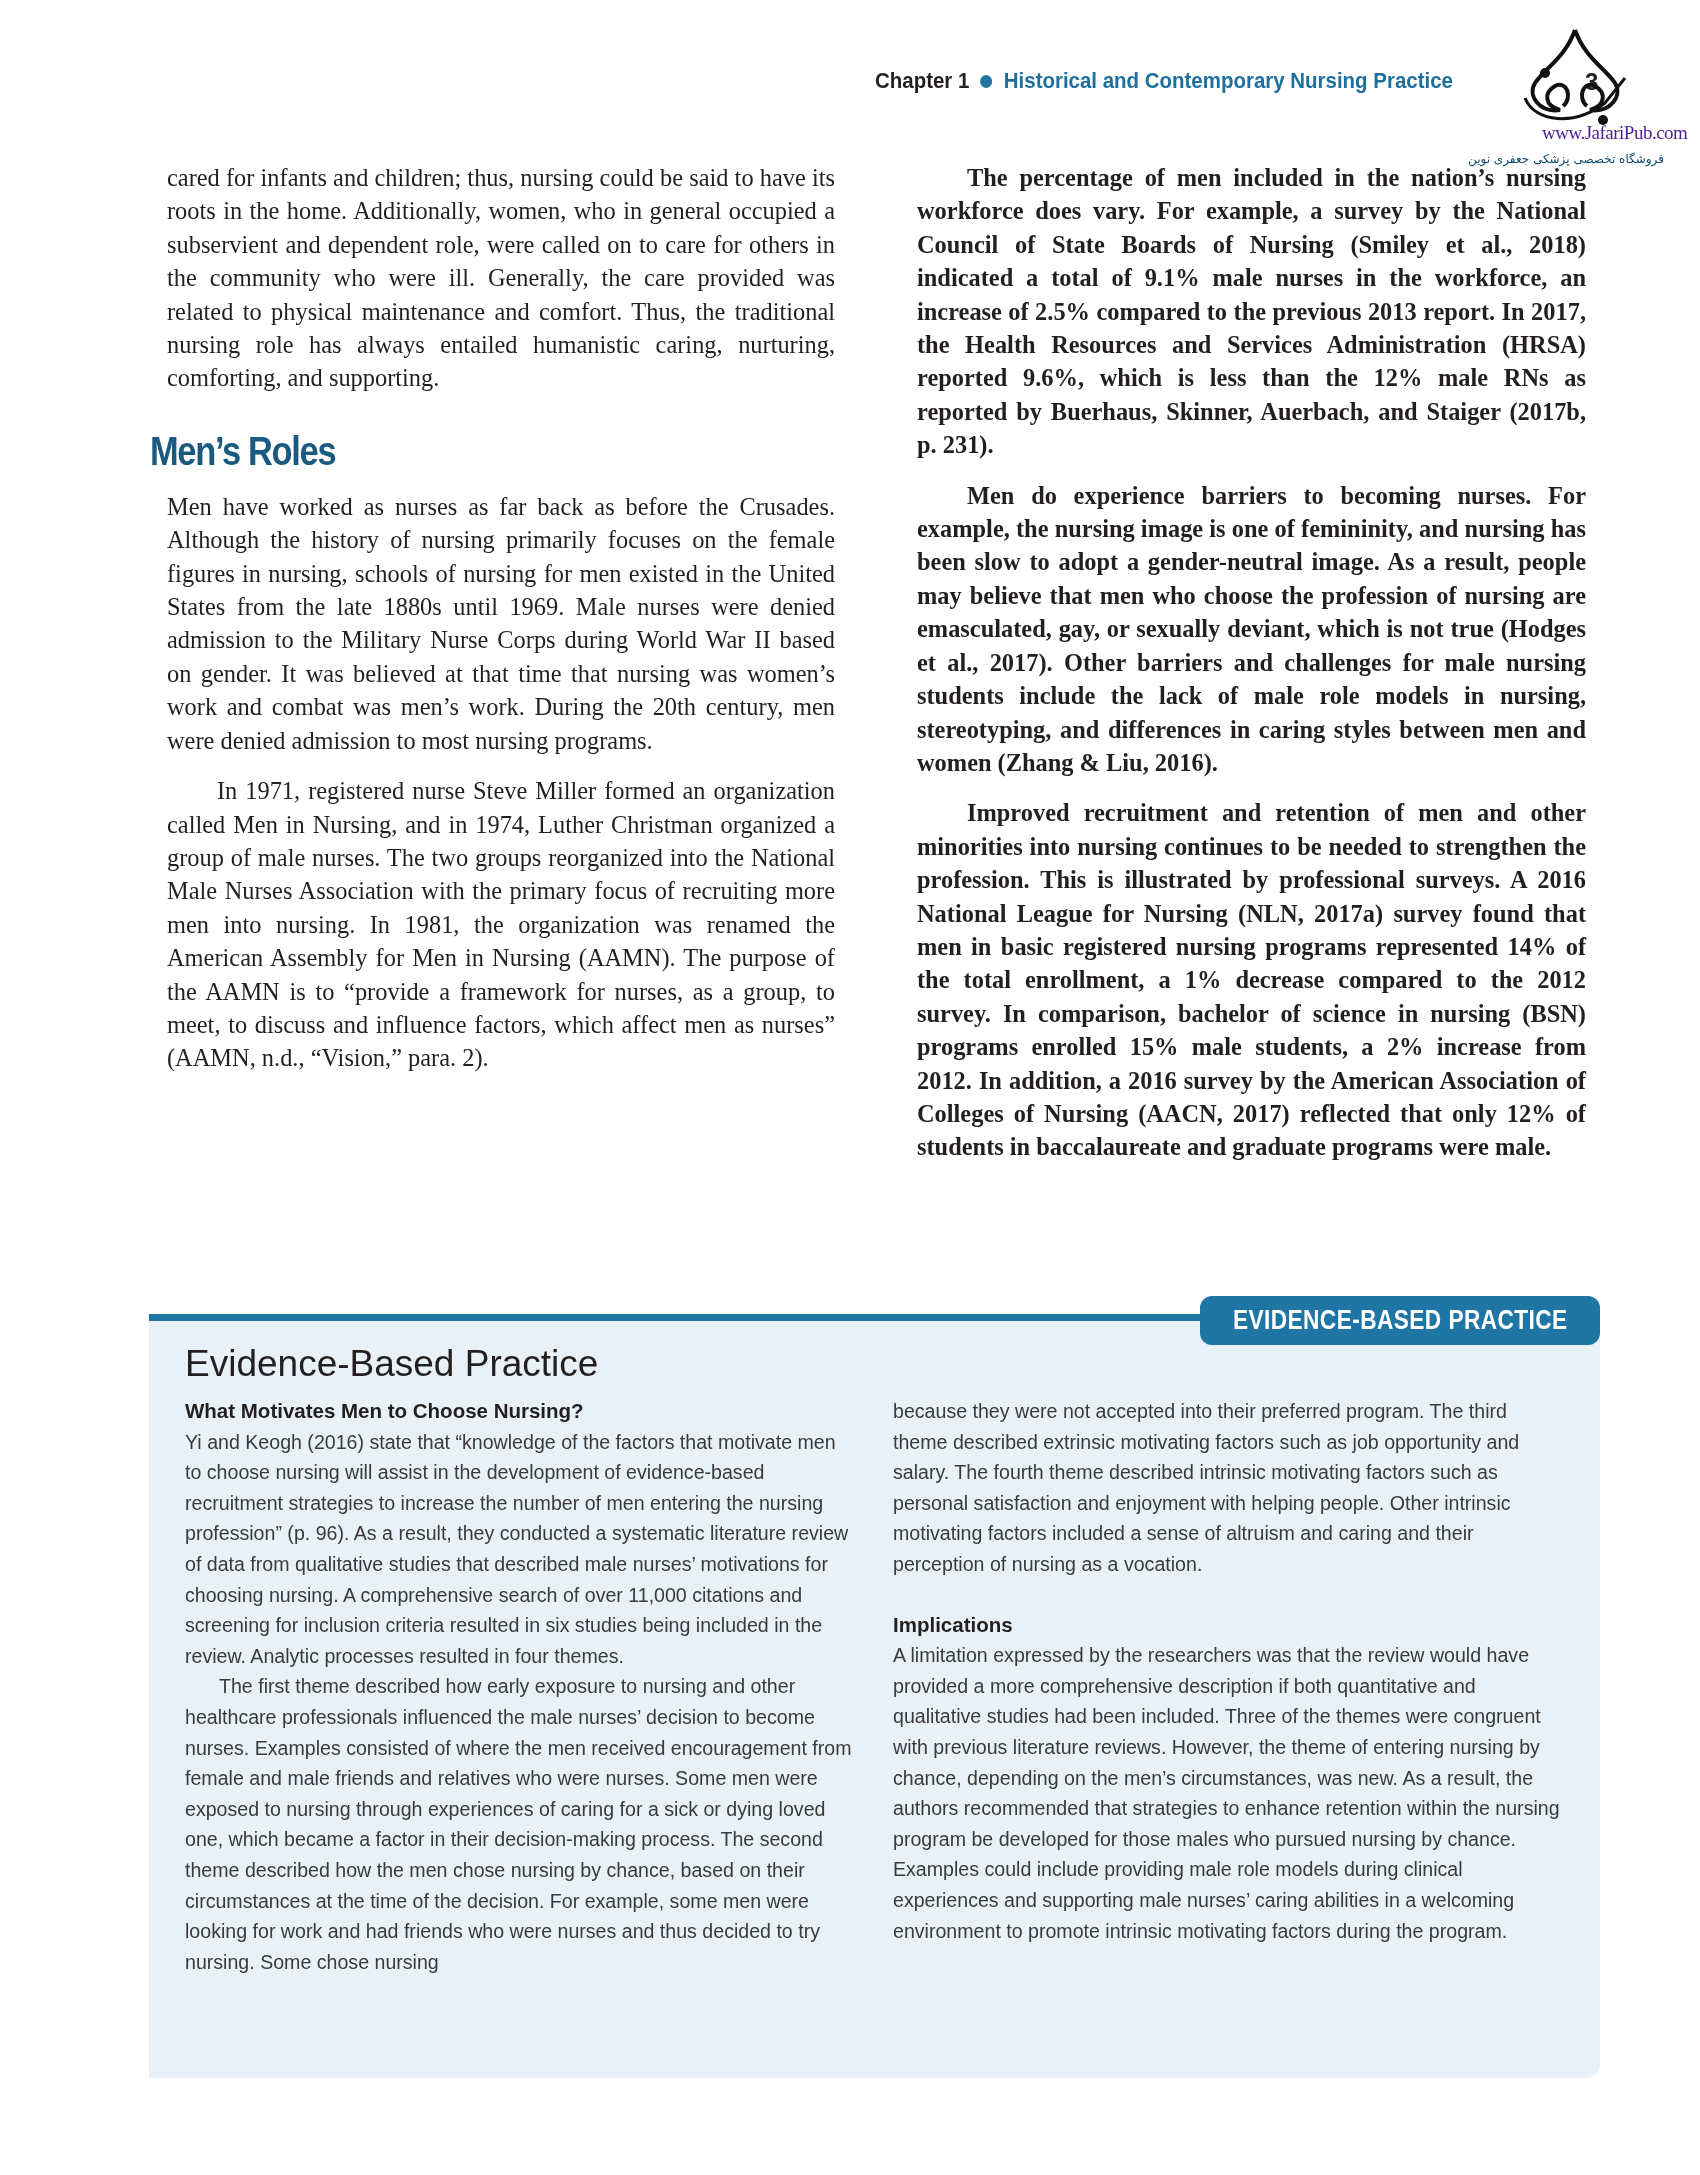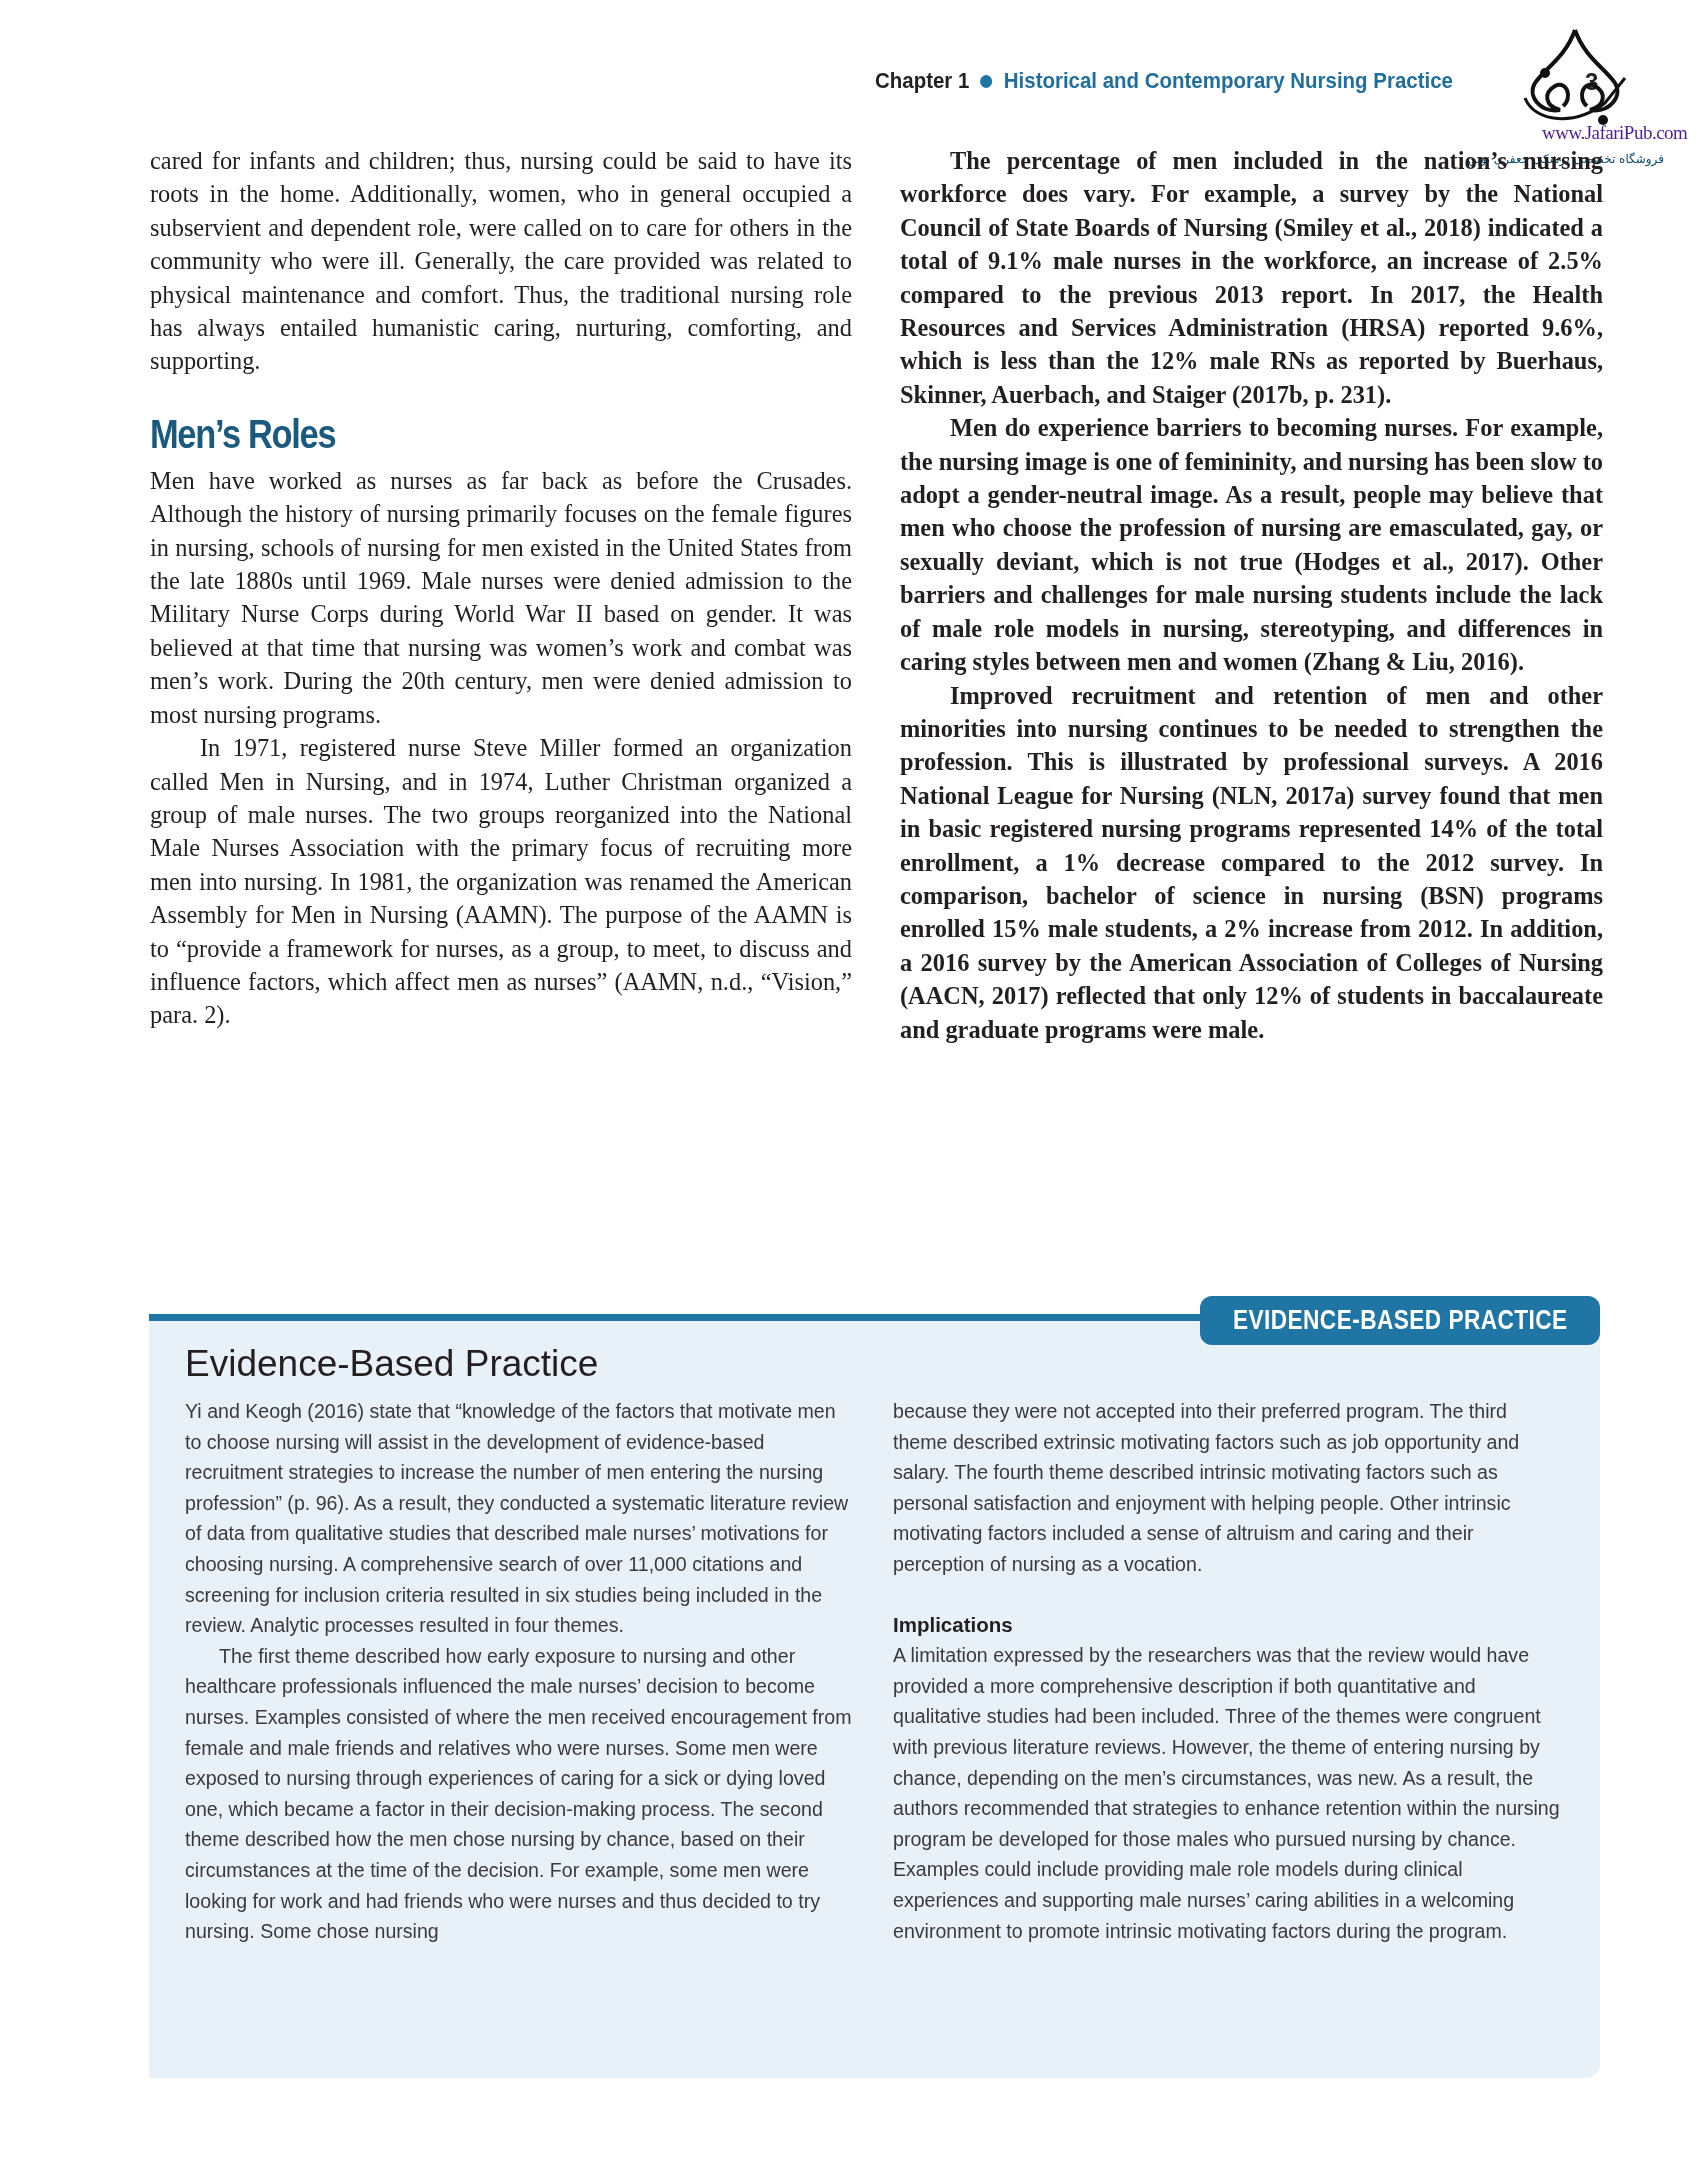--- a/index.html
+++ b/index.html
@@ -7,21 +7,21 @@
   .header { position:absolute; left:875px; top:68px; font-family:"Liberation Sans", sans-serif; font-weight:bold; font-size:22px; white-space:nowrap; transform:scaleX(0.93); transform-origin:left top; }
   .header .chap { color:#231f20; }
   .header .bullet { display:inline-block; width:13px; height:13px; border-radius:50%; background:#1f75a3; margin:0 12px 2px 12px; vertical-align:middle; }
   .header .title { color:#1f6f9e; }
   .pagenum { position:absolute; left:1585px; top:68px; font-family:"Liberation Sans", sans-serif; font-weight:bold; font-size:24px; color:#231f20; }
   .logo { position:absolute; left:1515px; top:28px; width:120px; height:100px; }
   .logo-url { position:absolute; left:1542px; top:122px; font-family:Liberation Serif, serif; font-size:19px; color:#4c1d95; letter-spacing:-0.5px; }
   .logo-fa { position:absolute; left:1468px; top:152px; font-family:"DejaVu Sans", sans-serif; font-size:12px; color:#0c4a6e; direction:rtl; }
 
   .col { position:absolute; font-family:"Liberation Serif", serif; font-size:24.4px; line-height:33.4px; text-align:justify; color:#231f20; }
-  .col p { margin:0; }
+  .col p { margin:17px; }
   .col p.ind { text-indent:50px; }
   .col-left { left:150px; top:144px; width:702px; }
   .col-right { left:900px; top:144px; width:703px;font-weight:bold; }
   .h2 { font-family:"Liberation Sans", sans-serif; font-weight:bold; font-size:40px; color:#1a5a7e; margin:34px 0 8px 0 !important; letter-spacing:-1.5px; transform:scaleX(0.86); transform-origin:left; line-height:44px; text-align:left; }
 
   .ebp { position:absolute; left:149px; top:1314px; width:1451px; height:757px; background:#e8f0f8; border-top:7px solid #1f75a3; border-bottom-right-radius:14px; }
   .badge { position:absolute; left:1200px; top:1296px; width:400px; height:49px; background:#1f75a3; border-radius:12px; color:#ffffff; font-family:"Liberation Sans", sans-serif; font-weight:bold; font-size:27px; line-height:49px; text-align:center; letter-spacing:0.5px; }
   .badge span { display:inline-block; transform:scaleX(0.84); }
   .ebp-title { position:absolute; left:185px; top:1343px; font-family:"Liberation Sans", sans-serif; font-size:37px; color:#231f20; white-space:nowrap; }
   .ebp-col { position:absolute; font-family:"Liberation Sans", sans-serif; font-size:19.6px; line-height:30.6px; color:#3a3a3a; }
@@ -61,20 +61,21 @@
   <p class="ind">The percentage of men included in the nation’s nursing workforce does vary. For example, a survey by the National Council of State Boards of Nursing (Smiley et al., 2018) indicated a total of 9.1% male nurses in the workforce, an increase of 2.5% compared to the previous 2013 report. In 2017, the Health Resources and Services Administration (HRSA) reported 9.6%, which is less than the 12% male RNs as reported by Buerhaus, Skinner, Auerbach, and Staiger (2017b, p. 231).</p>
   <p class="ind">Men do experience barriers to becoming nurses. For example, the nursing image is one of femininity, and nursing has been slow to adopt a gender-neutral image. As a result, people may believe that men who choose the profession of nursing are emasculated, gay, or sexually deviant, which is not true (Hodges et al., 2017). Other barriers and challenges for male nursing students include the lack of male role models in nursing, stereotyping, and differences in caring styles between men and women (Zhang &amp; Liu, 2016).</p>
   <p class="ind">Improved recruitment and retention of men and other minorities into nursing continues to be needed to strengthen the profession. This is illustrated by professional surveys. A 2016 National League for Nursing (NLN, 2017a) survey found that men in basic registered nursing programs represented 14% of the total enrollment, a 1% decrease compared to the 2012 survey. In comparison, bachelor of science in nursing (BSN) programs enrolled 15% male students, a 2% increase from 2012. In addition, a 2016 survey by the American Association of Colleges of Nursing (AACN, 2017) reflected that only 12% of students in baccalaureate and graduate programs were male.</p>
 </div>
 
 <div class="ebp"></div>
 <div class="badge"><span>EVIDENCE-BASED PRACTICE</span></div>
 <div class="ebp-title">Evidence-Based Practice</div>
 
 <div class="ebp-col ebp-left">
+  <p class="sub">What Motivates Men to Choose Nursing?</p>
   <p>Yi and Keogh (2016) state that “knowledge of the factors that motivate men to choose nursing will assist in the development of evidence-based recruitment strategies to increase the number of men entering the nursing profession” (p. 96). As a result, they conducted a systematic literature review of data from qualitative studies that described male nurses’ motivations for choosing nursing. A comprehensive search of over 11,000 citations and screening for inclusion criteria resulted in six studies being included in the review. Analytic processes resulted in four themes.</p>
   <p class="ind">The first theme described how early exposure to nursing and other healthcare professionals influenced the male nurses’ decision to become nurses. Examples consisted of where the men received encouragement from female and male friends and relatives who were nurses. Some men were exposed to nursing through experiences of caring for a sick or dying loved one, which became a factor in their decision-making process. The second theme described how the men chose nursing by chance, based on their circumstances at the time of the decision. For example, some men were looking for work and had friends who were nurses and thus decided to try nursing. Some chose nursing</p>
 </div>
 
 <div class="ebp-col ebp-right">
   <p>because they were not accepted into their preferred program. The third theme described extrinsic motivating factors such as job opportunity and salary. The fourth theme described intrinsic motivating factors such as personal satisfaction and enjoyment with helping people. Other intrinsic motivating factors included a sense of altruism and caring and their perception of nursing as a vocation.</p>
   <div class="gap"></div>
   <p class="sub">Implications</p>
   <p>A limitation expressed by the researchers was that the review would have provided a more comprehensive description if both quantitative and qualitative studies had been included. Three of the themes were congruent with previous literature reviews. However, the theme of entering nursing by chance, depending on the men’s circumstances, was new. As a result, the authors recommended that strategies to enhance retention within the nursing program be developed for those males who pursued nursing by chance. Examples could include providing male role models during clinical experiences and supporting male nurses’ caring abilities in a welcoming environment to promote intrinsic motivating factors during the program.</p>
 </div>

